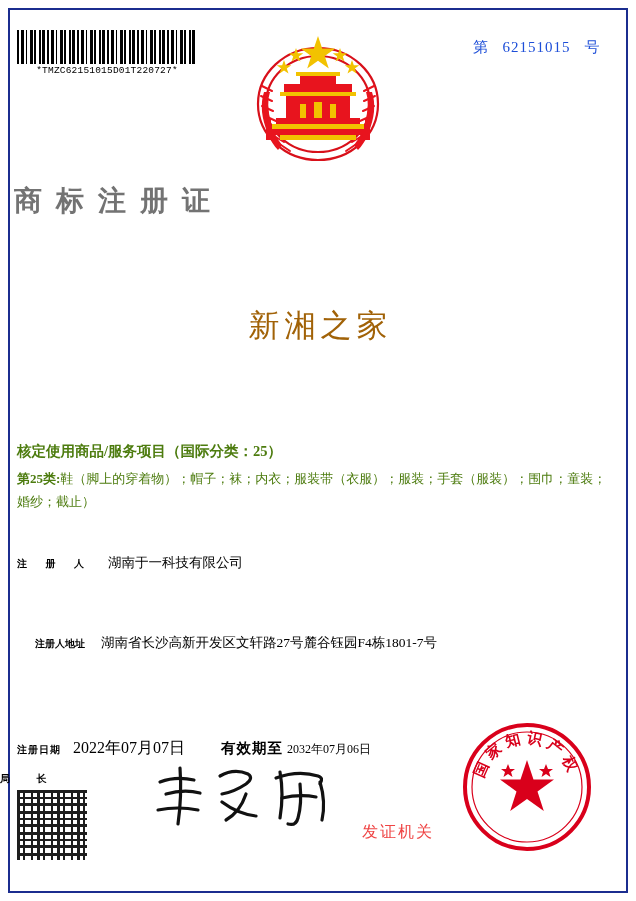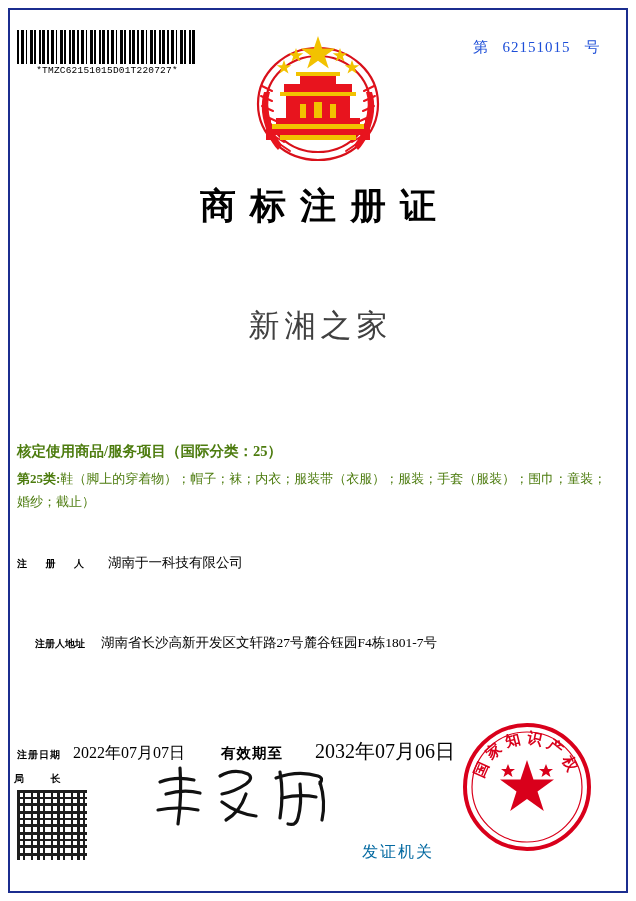--- a/index.html
+++ b/index.html
@@ -82,40 +82,39 @@
     width: 148px;
     height: 150px;
   }
 
   
   .doc-title {
     position: absolute;
     left: 0;
     right: 0;
     top: 182px;
-    text-align: center;
-    font-size: 36px;
+    font-size: 28px;
     font-weight: bold;
     letter-spacing: 14px;
     text-indent: 14px;
-    color: #000000;
+    color: #737373;
     font-family: "Liberation Serif", "DejaVu Serif", serif;
   }
 
   
   .mark-name {
     position: absolute;
     left: 0;
     right: 0;
     top: 305px;
     text-align: center;
     font-size: 31px;
     letter-spacing: 5px;
     text-indent: 5px;
-    color: #404040;
+    color: #a16207;
   }
 
   
   .field {
     position: absolute;
     font-size: 13.5px;
     color: #4d7c0f;
     line-height: 1.55;
   }
   .goods-head {
@@ -154,24 +153,24 @@
 
   .date-row { left: 17px; top: 738px; }
   .date-row .lbl { letter-spacing: 1px; }
   .date-row .val { font-size: 16px; margin-left: 12px; }
   .date-row .lbl2 {
     font-weight: bold;
     font-size: 14.5px;
     margin-left: 36px;
     letter-spacing: 1px;
   }
-  .date-row .val2 { font-size: 20px; margin-left: 32px; }
+  .date-row .val2 { font-size: 12px; margin-left: 4px; }
 
   .director {
-    left: 14px;
+    left: 0;
     top: 772px;
     text-align: right;
   }
   .director .lbl { letter-spacing: 12px; }
 
   
   .signature {
     position: absolute;
     left: 150px;
     top: 762px;
@@ -179,22 +178,21 @@
     height: 70px;
   }
 
   
   .issuer {
     position: absolute;
     left: 362px;
     top: 822px;
     font-size: 16px;
     letter-spacing: 2px;
-    color: #0369a1;
-    margin-top: 20px;
+    color: #ef4444;
   }
 
   
   .seal {
     position: absolute;
     left: 460px;
     top: 720px;
     width: 134px;
     height: 134px;
   }

